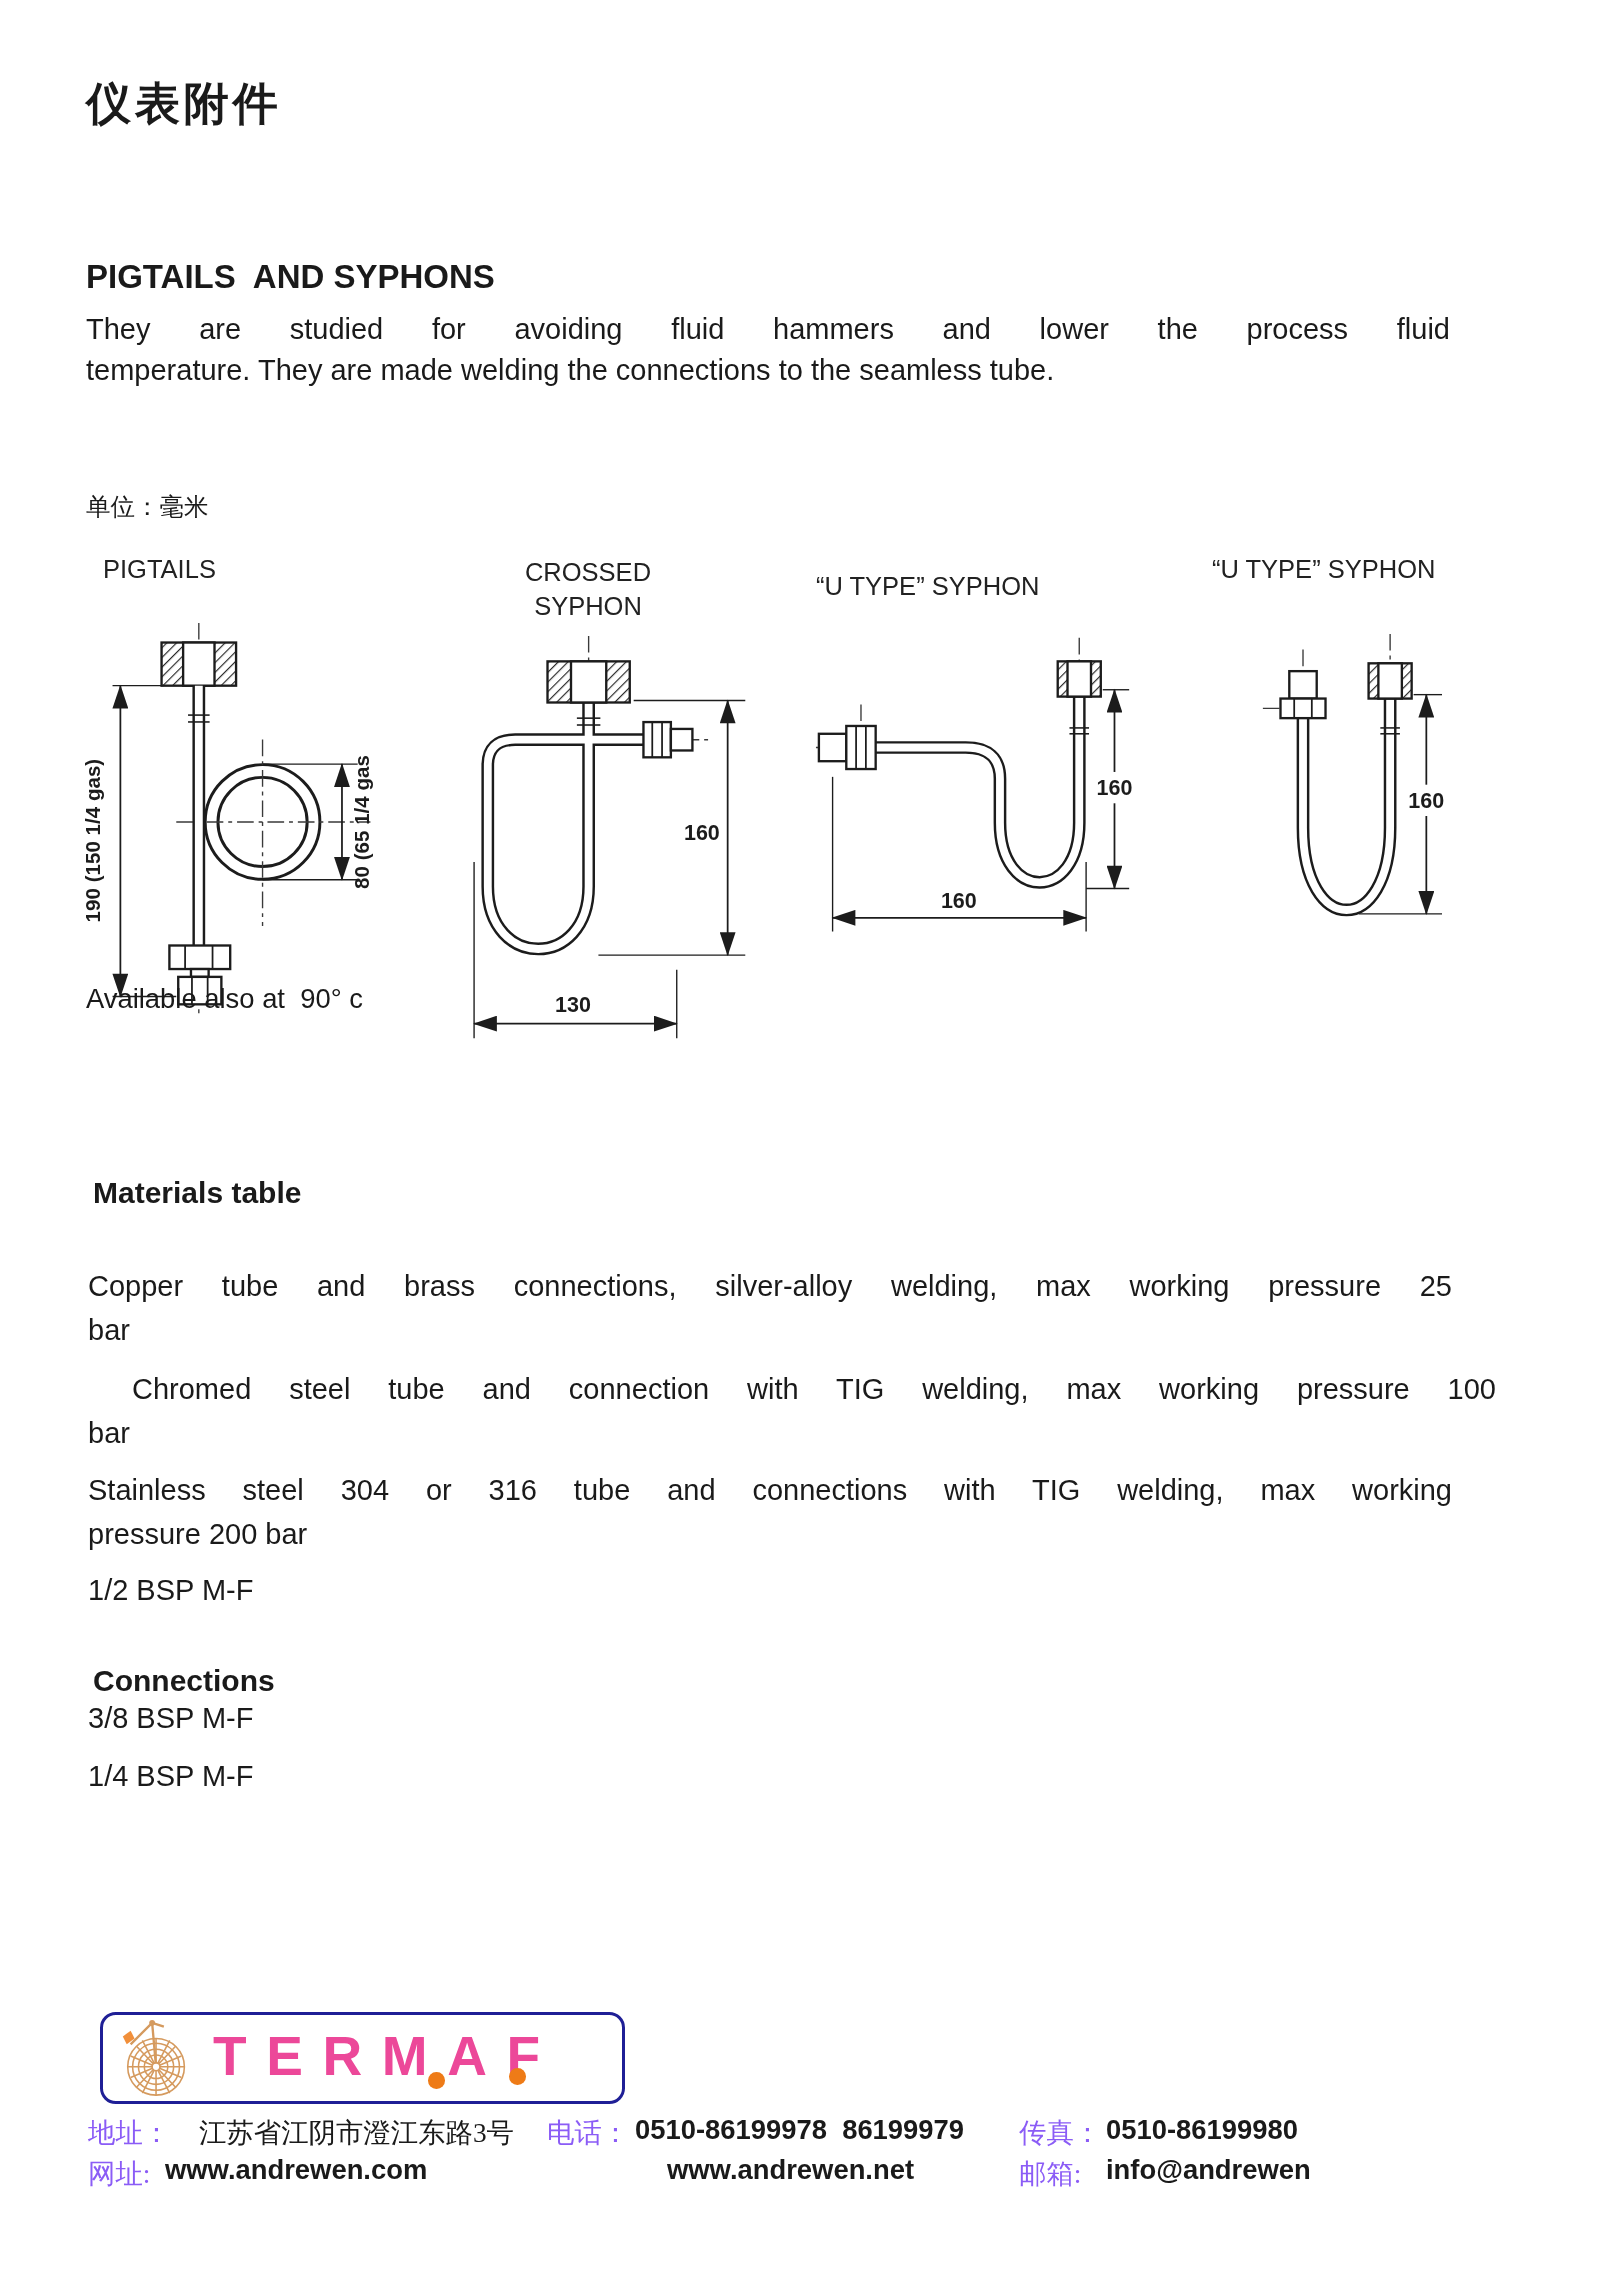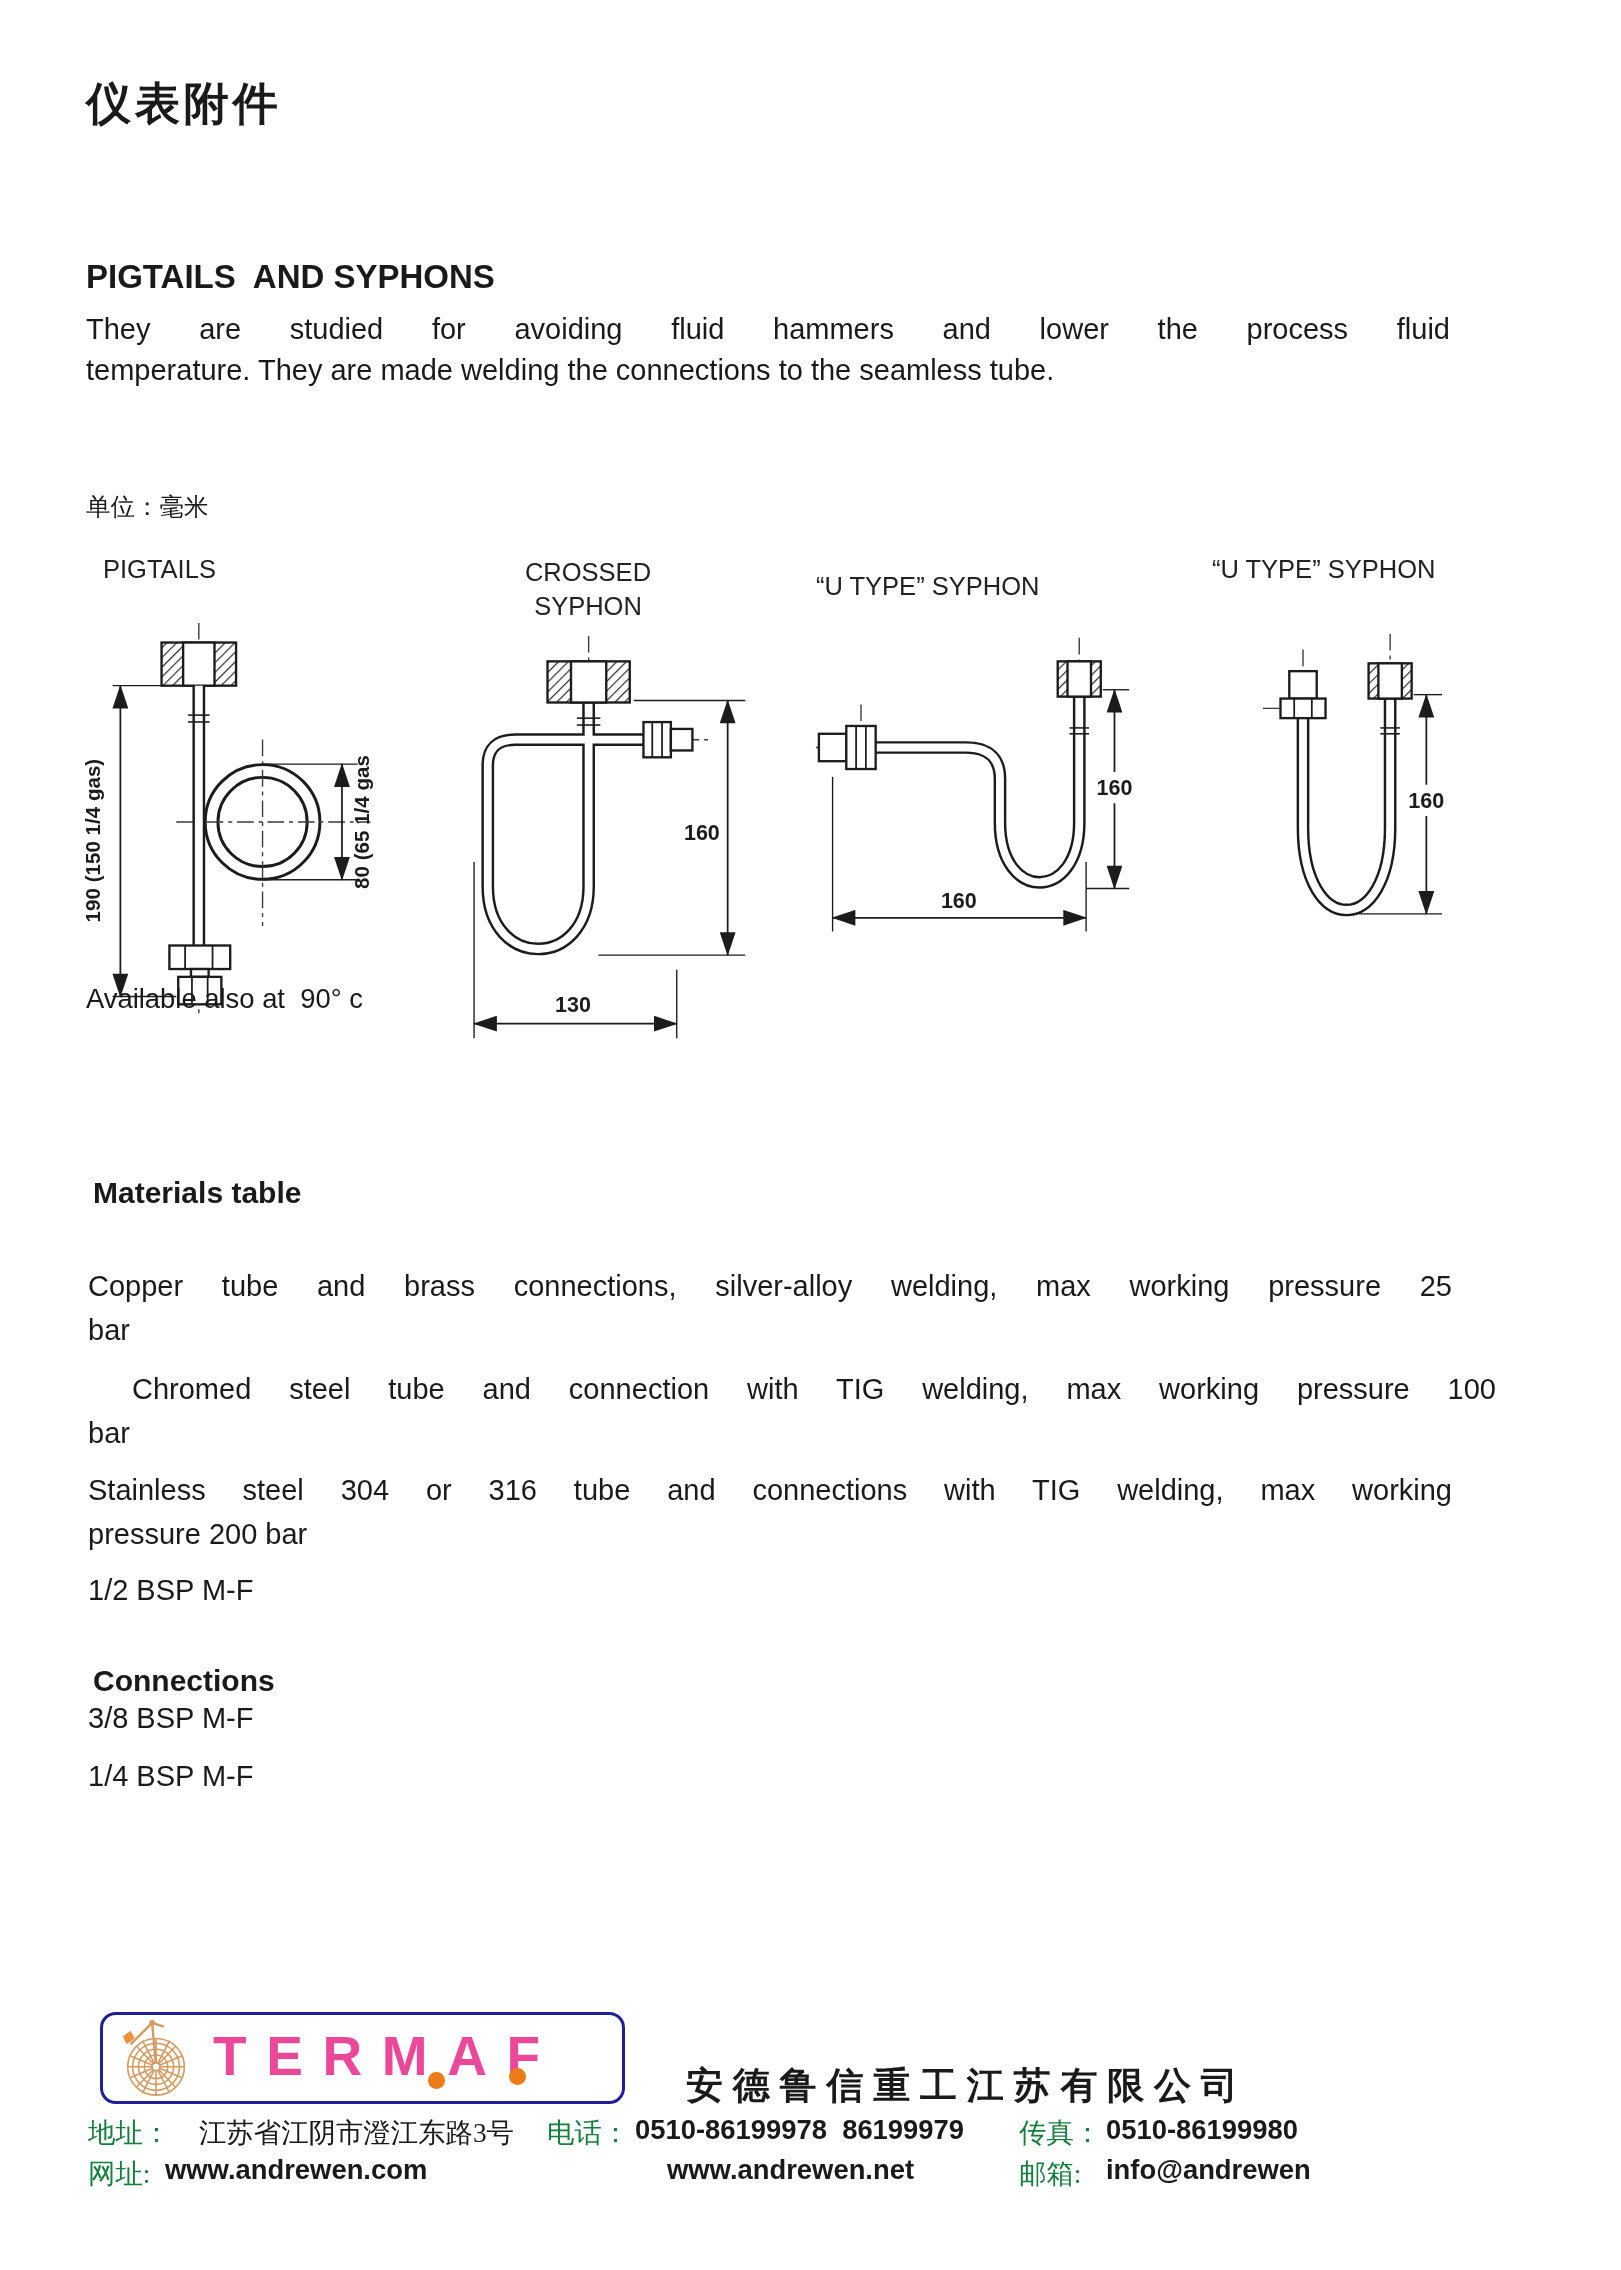--- a/index.html
+++ b/index.html
@@ -33,21 +33,21 @@
   .ext{stroke:#1c1c1c;stroke-width:1.4px;fill:none;}
   .tick{stroke:#1c1c1c;stroke-width:1.6px;}
   .dimtxt{font-size:22px;font-weight:700;fill:#1c1c1c;}
   .dimtxt-sm{font-size:21px;font-weight:700;fill:#1c1c1c;}
   .whitebg{fill:#ffffff;}
   
   .logo-box{border:3.9px solid #1f1f96;border-radius:15.7px;background:#fff;}
   .logo-text{font-size:55px;font-weight:800;letter-spacing:19.6px;color:#ec4899;line-height:82px;}
   .dot{position:absolute;width:16.7px;height:16.7px;border-radius:50%;background:#ee7b17;}
   .company{font-size:37px;font-weight:700;letter-spacing:9.8px;}
-  .flabel{font-family:"Liberation Serif","DejaVu Serif",serif;font-size:27.4px;color:#15803d;}
+  .flabel{font-family:"Liberation Serif","DejaVu Serif",serif;font-size:27.4px;color:#8b5cf6;}
   .fval{font-size:27.4px;font-weight:700;white-space:pre;}
   .fval-cn{font-family:"Liberation Serif","DejaVu Serif",serif;font-size:27.4px;margin-left:25px;}
 </style>
 </head>
 <body>
 
 <div class="page">
 
   <svg width="0" height="0" style="position:absolute" aria-hidden="true">
     <defs>
@@ -220,21 +220,20 @@
       </g>
       <circle cx="48" cy="53" r="4" fill="#fff" stroke="#d59a5e" stroke-width="1.6"></circle>
       <path d="M14,22 l8,-6 4,8 -8,6 z" fill="#ee7b17" opacity="0.85"></path>
       <circle cx="44" cy="8" r="3" fill="#d59a5e"></circle>
     </svg>
     <div class="abs logo-text" style="left:110px;top:0px;">TERMAF</div>
     <span class="dot" style="left:325px;top:57px;"></span>
     <span class="dot" style="left:406px;top:53px;"></span>
   </div>
 
-  <div class="abs company" style="left:686px;top:2061px;">安德鲁信重工江苏有限公司</div>
 
   <div class="abs flabel" style="left:88px;top:2115px;">地址：</div>
   <div class="abs fval-cn" style="left:174px;top:2115px;">江苏省江阴市澄江东路3号</div>
   <div class="abs flabel" style="left:547px;top:2115px;">电话：</div>
   <div class="abs fval" style="left:635px;top:2114px;">0510-86199978  86199979</div>
   <div class="abs flabel" style="left:1019px;top:2115px;">传真：</div>
   <div class="abs fval" style="left:1106px;top:2114px;">0510-86199980</div>
 
   <div class="abs flabel" style="left:88px;top:2156px;">网址:</div>
   <div class="abs fval" style="left:165px;top:2154px;">www.andrewen.com</div>

